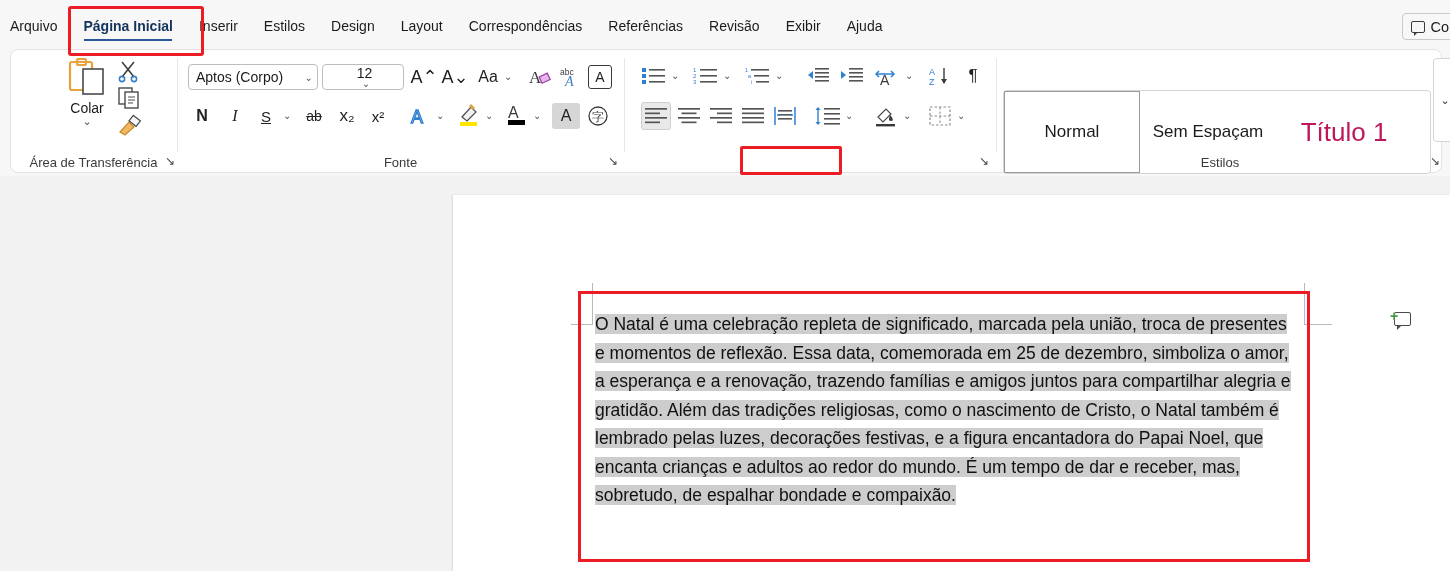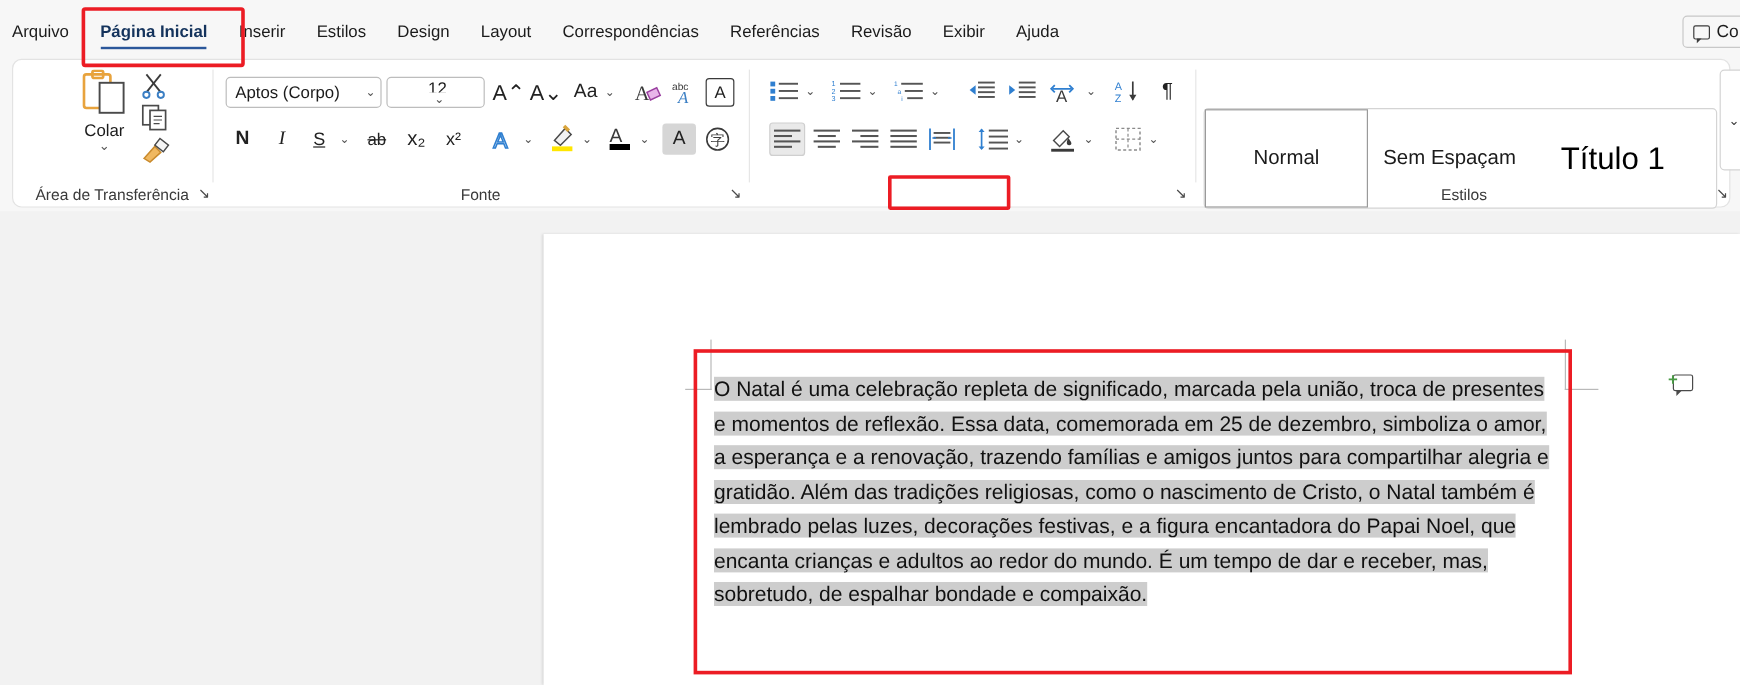--- a/index.html
+++ b/index.html
@@ -90,21 +90,21 @@
   
   .styles-box {
     position: absolute; left: 6px; top: 8px; width: 428px; height: 84px;
     border: 1px solid #d4d4d4; border-radius: 4px; background: #fff; display: flex; margin-top: 32px;
   }
   .style-item {
     width: 136px; height: 100%; display: flex; align-items: center; justify-content: center;
     font-size: 17px; color: #1b1b1b; overflow: hidden; white-space: nowrap;
   }
   .style-item.active { border: 1.6px solid #9a9a9a; background: #fff; }
-  .style-item.heading { color: #000000; font-size: 26px; }
+  .style-item.heading { color: #be185d; font-size: 26px; }
   .styles-more {
     position: absolute; left: 436px; top: 8px; width: 24px; height: 84px;
     border: 1px solid #d4d4d4; border-radius: 4px; background: #fff;
     display: flex; align-items: center; justify-content: center;
     font-size: 11px; color: #333;
   }
 
   
   .doc-bg { position: absolute; left: 0; top: 176px; width: 1450px; height: 395px; background: #f2f2f2; }
   .page {

